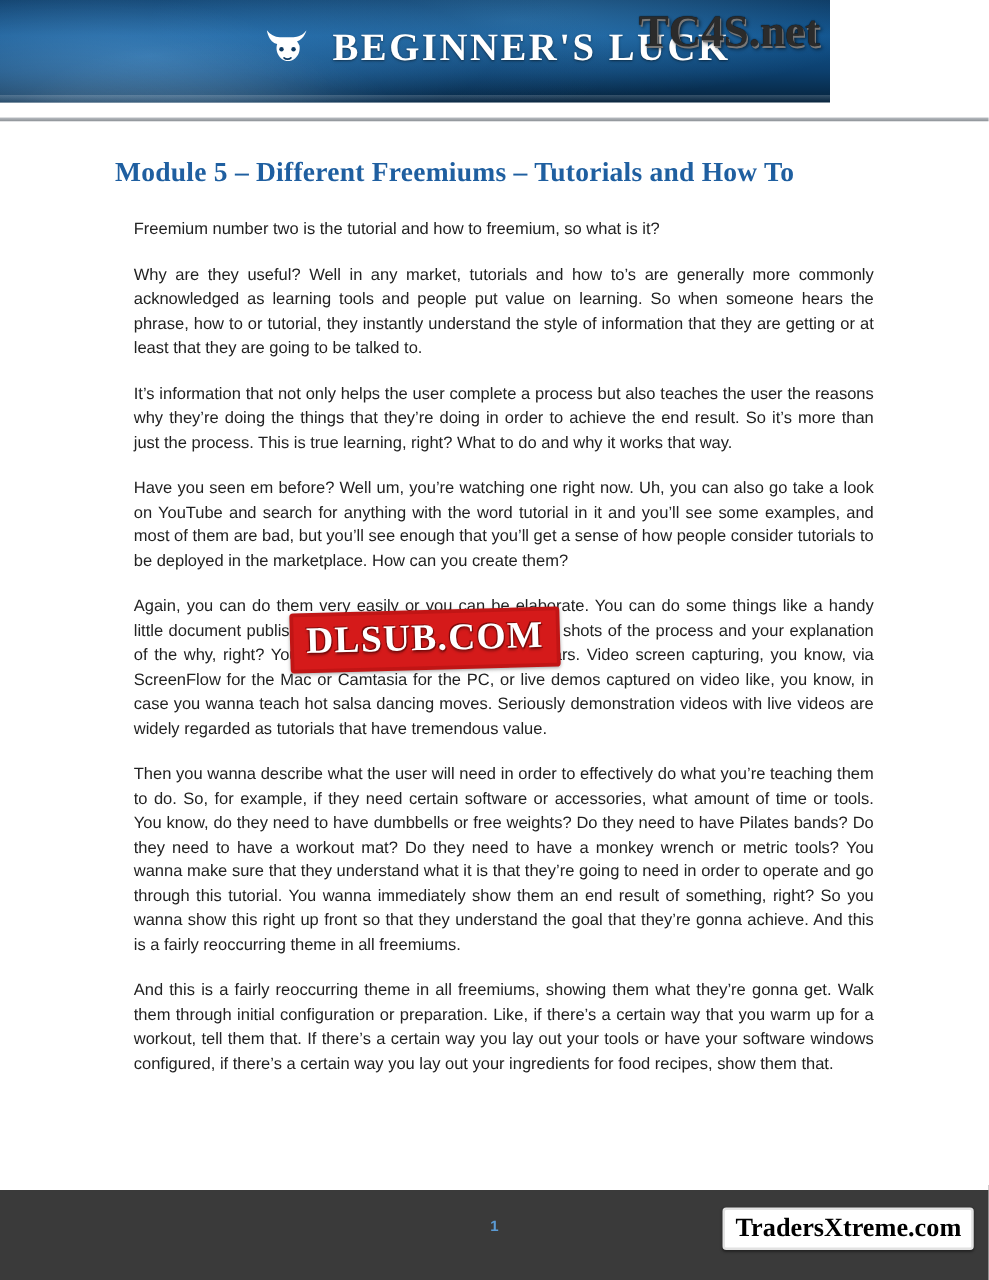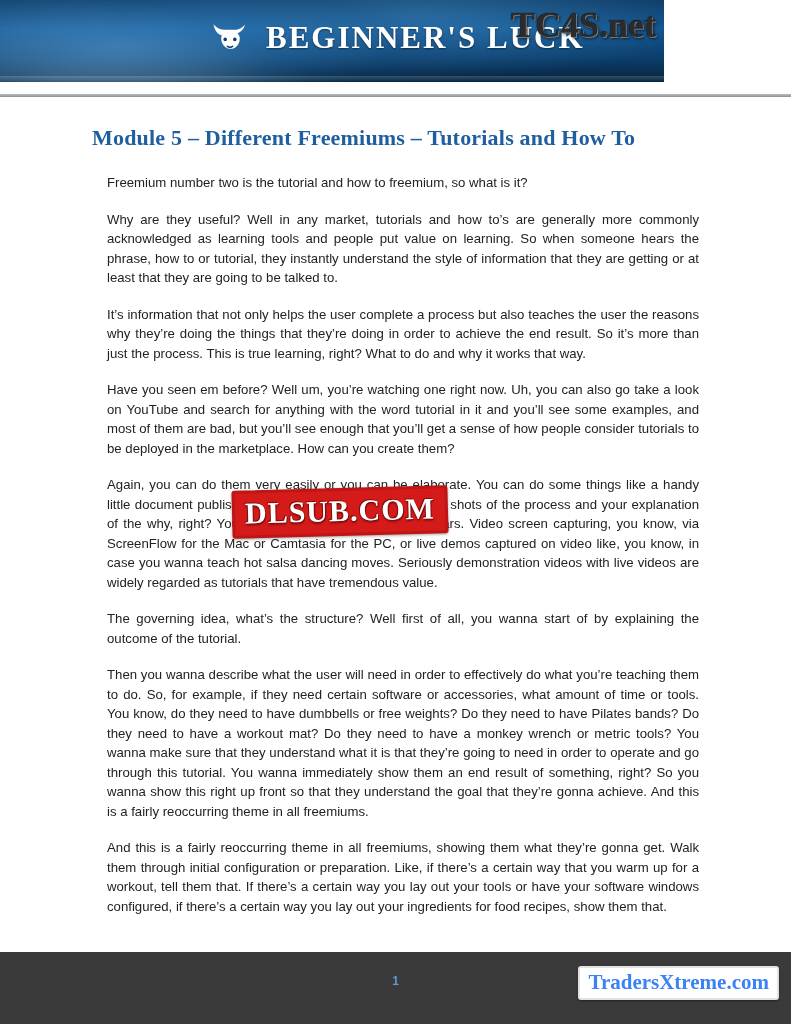--- a/index.html
+++ b/index.html
@@ -180,21 +180,21 @@
     background: #ffffff;
     border: 2px solid #e2e2e2;
     border-radius: 3px;
     padding: 2px 8px 3px 8px;
     box-shadow: 0 1px 2px rgba(0,0,0,0.4);
   }
   .footer-badge-text {
     font-family: "Liberation Serif", serif;
     font-weight: bold;
     font-size: 21px;
-    color: #3b82f6;
+    color: #000000;
     letter-spacing: 0px;
     white-space: nowrap;
   }
 </style>
 </head>
 <body>
 
 <div class="page">
 
   <div class="header">
@@ -221,21 +221,20 @@
   <div class="header-rule"></div>
 
   <div class="content">
     <h1 class="doc-title">Module 5 – Different Freemiums – Tutorials and How To</h1>
 
     <p class="para left">Freemium number two is the tutorial and how to freemium, so what is it?</p>
     <p class="para">Why are they useful? Well in any market, tutorials and how to’s are generally more commonly acknowledged as learning tools and people put value on learning. So when someone hears the phrase, how to or tutorial, they instantly understand the style of information that they are getting or at least that they are going to be talked to.</p>
     <p class="para">It’s information that not only helps the user complete a process but also teaches the user the reasons why they’re doing the things that they’re doing in order to achieve the end result. So it’s more than just the process. This is true learning, right? What to do and why it works that way.</p>
     <p class="para">Have you seen em before? Well um, you’re watching one right now. Uh, you can also go take a look on YouTube and search for anything with the word tutorial in it and you’ll see some examples, and most of them are bad, but you’ll see enough that you’ll get a sense of how people consider tutorials to be deployed in the marketplace. How can you create them?</p>
     <p class="para">Again, you can do them very easily or you can be elaborate. You can do some things like a handy little document published to a pdf with a couple of screen shots of the process and your explanation of the why, right? You can do videos, audios, teleseminars. Video screen capturing, you know, via ScreenFlow for the Mac or Camtasia for the PC, or live demos captured on video like, you know, in case you wanna teach hot salsa dancing moves. Seriously demonstration videos with live videos are widely regarded as tutorials that have tremendous value.</p>
-    <p class="para">The governing idea, what’s the structure? Well first of all, you wanna start of by explaining the outcome of the tutorial.</p>
     <p class="para">Then you wanna describe what the user will need in order to effectively do what you’re teaching them to do. So, for example, if they need certain software or accessories, what amount of time or tools. You know, do they need to have dumbbells or free weights? Do they need to have Pilates bands? Do they need to have a workout mat? Do they need to have a monkey wrench or metric tools? You wanna make sure that they understand what it is that they’re going to need in order to operate and go through this tutorial. You wanna immediately show them an end result of something, right? So you wanna show this right up front so that they understand the goal that they’re gonna achieve. And this is a fairly reoccurring theme in all freemiums.</p>
     <p class="para">And this is a fairly reoccurring theme in all freemiums, showing them what they’re gonna get. Walk them through initial configuration or preparation. Like, if there’s a certain way that you warm up for a workout, tell them that. If there’s a certain way you lay out your tools or have your software windows configured, if there’s a certain way you lay out your ingredients for food recipes, show them that.</p>
   </div>
 
   <div class="watermark">
     <div class="watermark-inner">
       <div class="watermark-text">DLSUB.COM</div>
     </div>
   </div>
 

